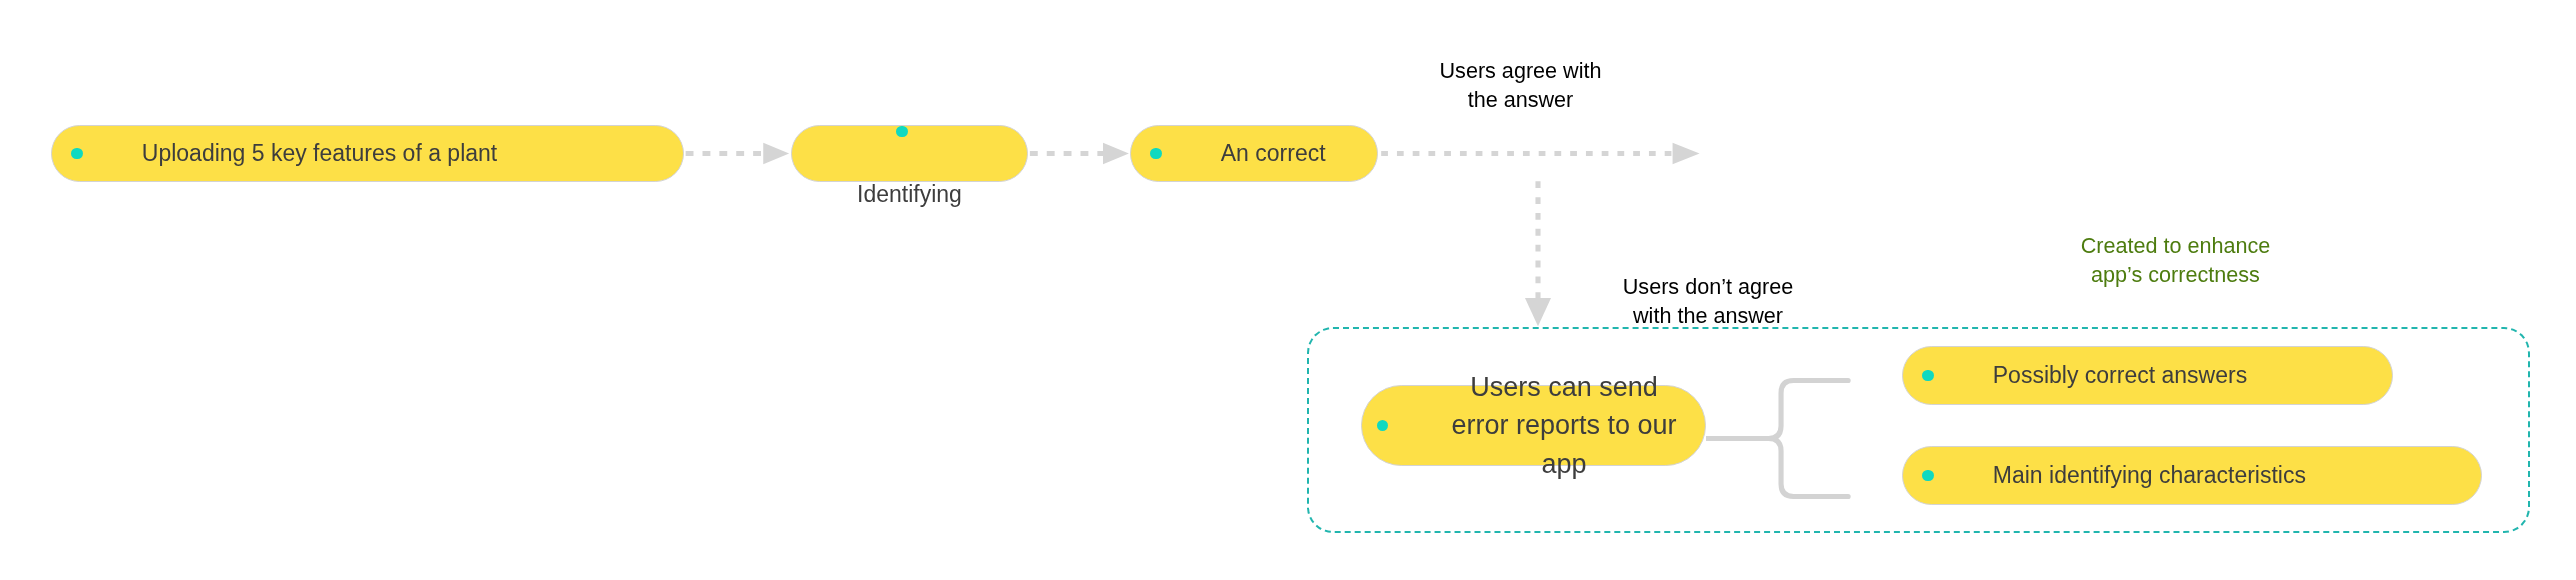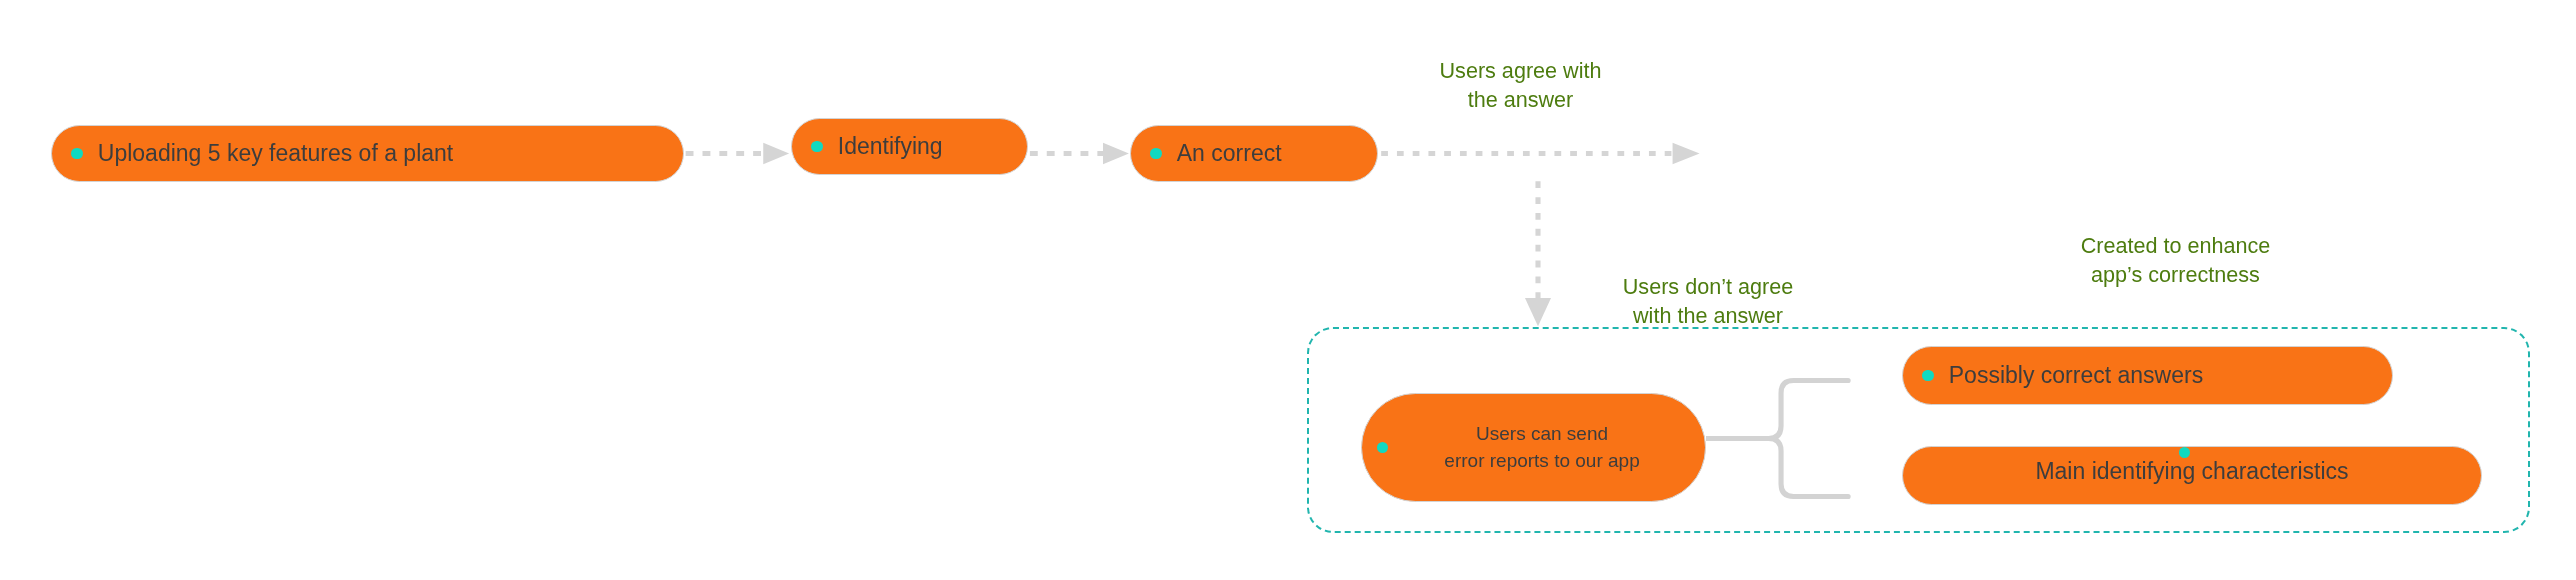--- a/index.html
+++ b/index.html
@@ -16,27 +16,28 @@
     width: 2576px;
     height: 581px;
     background: #ffffff;
     overflow: hidden;
   }
 
   
   .pill {
     position: absolute;
     box-sizing: border-box;
-    background: #f97316;
+    background: #fde047;
     border: 1.7px solid #d3d3d3;
     border-radius: 569px;
     display: flex;
     align-items: center;
     color: #3d3d3d;
     font-weight: 400;
+    gap: 44px;
   }
   .pill .dot {
     flex: 0 0 auto;
     width: 11.4px;
     height: 11.4px;
     border-radius: 50%;
     background: #10d9c0;
   }
   .pill .ptext {
     flex: 1 1 auto;
@@ -56,21 +57,21 @@
   }
   .pill.multi .dot { margin-right: 5.7px; }
   .pill.multi .ptext {
     text-align: center;
     line-height: 1.42;
   }
 
   
   .label {
     position: absolute;
-    color: #4d7c0f;
+    color: #000000;
     text-align: center;
     white-space: pre-line;
     line-height: 1.32;
     font-weight: 400;
   }
   .label.accent { color: #4d7c0f; }
 
   
   .conn {
     position: absolute;
@@ -89,21 +90,21 @@
 </head>
 <body>
 
 <div id="canvas">
 
   <div class="pill single" style="left:51px; top:125px; width:633px; height:57px; font-size:23px;">
     <span class="dot"></span>
     <span class="ptext">Uploading 5 key features of a plant</span>
   </div>
 
-  <div class="pill single" style="left:791px; top:118px; width:237px; height:57px; font-size:23px;">
+  <div class="pill single" style="left:791px; top:125px; width:237px; height:57px; font-size:23px;flex-direction:column;">
     <span class="dot"></span>
     <span class="ptext">Identifying</span>
   </div>
 
   <div class="pill single" style="left:1130px; top:125px; width:248px; height:57px; font-size:23px;">
     <span class="dot"></span>
     <span class="ptext">An correct</span>
   </div>
 
 
@@ -131,35 +132,35 @@
   </svg>
 
   <div class="label" style="left:1563px; top:232px; width:290px; font-size:21.6px;margin-top:41px;">Users don’t agree
 with the answer</div>
 
   <div class="label accent" style="left:2016px; top:232px; width:319px; font-size:21.6px;">Created to enhance
 app’s correctness</div>
 
   <div class="group-box" style="left:1307px; top:327px; width:1223px; height:206px;"></div>
 
-  <div class="pill multi" style="left:1361px; top:393px; width:345px; height:109px; font-size:19px;">
+  <div class="pill multi" style="left:1361px; top:385px; width:345px; height:81px; font-size:27px;">
     <span class="dot"></span>
     <span class="ptext">Users can send
 error reports to our app</span>
   </div>
 
   <svg class="conn" style="left:1706px; top:370px; width:199px; height:137px;" viewBox="0 0 350 240">
     <path d="M 0 120 L 110 120 Q 132 120 132 98 L 132 40 Q 132 18 154 18 L 250 18" fill="none" stroke="#d3d3d3" stroke-width="9" stroke-linecap="round" stroke-linejoin="round"></path>
     <path d="M 0 120 L 110 120 Q 132 120 132 142 L 132 200 Q 132 222 154 222 L 250 222" fill="none" stroke="#d3d3d3" stroke-width="9" stroke-linecap="round" stroke-linejoin="round"></path>
   </svg>
 
   <div class="pill single" style="left:1902px; top:346px; width:491px; height:59px; font-size:23px;">
     <span class="dot"></span>
     <span class="ptext">Possibly correct answers</span>
   </div>
 
-  <div class="pill single" style="left:1902px; top:446px; width:580px; height:59px; font-size:23px;flex-direction:column;">
+  <div class="pill single" style="left:1902px; top:446px; width:580px; height:59px; font-size:23px;">
     <span class="dot"></span>
     <span class="ptext">Main identifying characteristics</span>
   </div>
 
 </div>
 
 
 </body></html>

